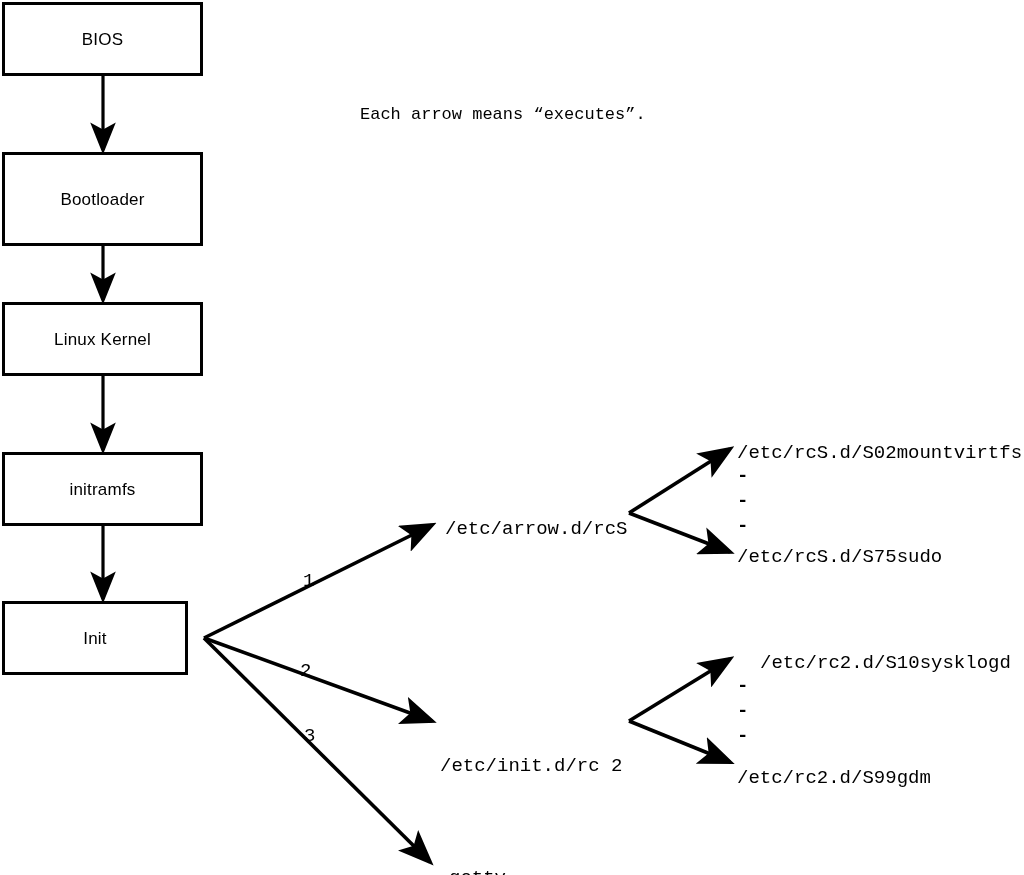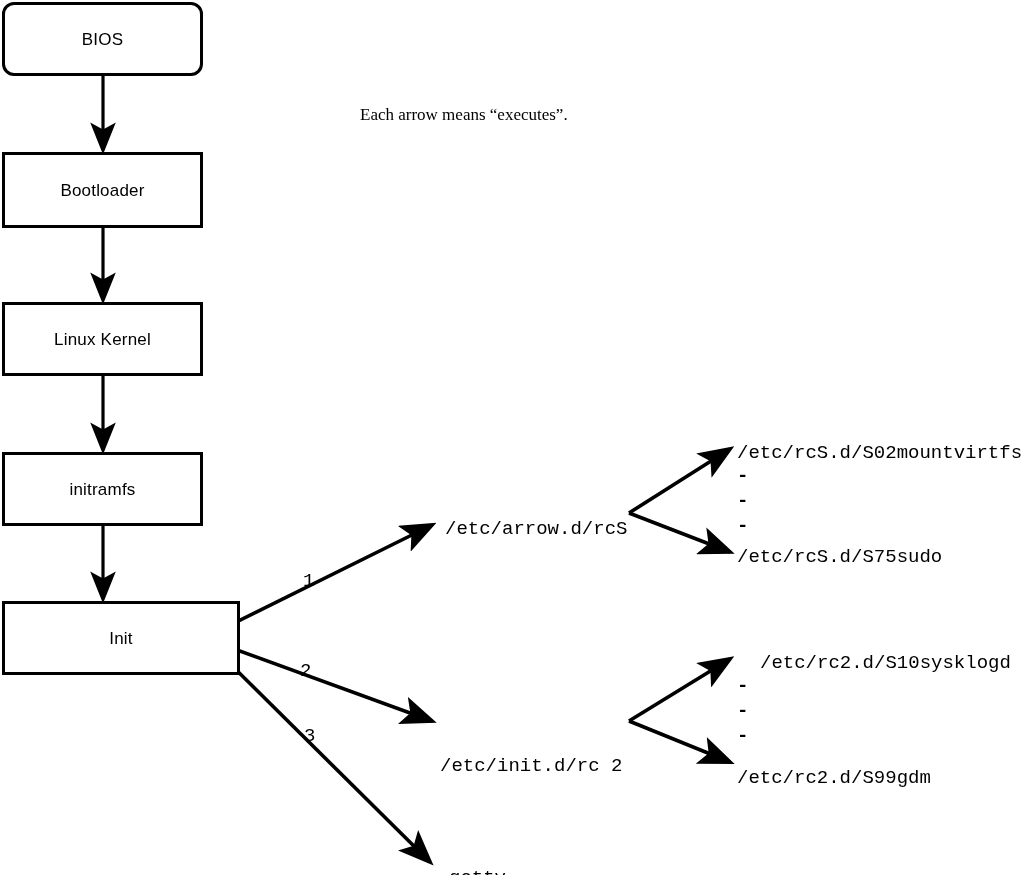--- a/index.html
+++ b/index.html
@@ -35,21 +35,21 @@
   .node-label {
     font-family: "Liberation Sans", sans-serif;
     font-size: 17px;
     color: #000000;
     line-height: 1;
     letter-spacing: 0.2px;
     white-space: nowrap;
   }
   .caption {
     position: absolute;
-    font-family: Liberation Serif, serif;
+    font-family: Liberation Mono, monospace;
     font-size: 17px;
     color: #000000;
     white-space: nowrap;
     text-align: center;
   }
   .mono-label {
     position: absolute;
     font-family: "Liberation Mono", "DejaVu Sans Mono", monospace;
     font-size: 19px;
     color: #000000;
@@ -97,33 +97,33 @@
       </g>
     <g id="subtree-arrows" stroke="#000000" stroke-width="3.6" fill="none" marker-end="url(#arrowhead)">
         <line x1="629" y1="513" x2="730" y2="449"></line>
         <line x1="629" y1="513" x2="730" y2="552"></line>
         <line x1="629" y1="721" x2="730" y2="659"></line>
         <line x1="629" y1="721" x2="730" y2="762"></line>
       </g>
   </svg>
 
   <div id="boxes-layer">
-      <div class="node-box" style="left: 2px; top: 2px; width: 201px; height: 74px; border-radius: 12px;">
+      <div class="node-box" style="left: 2px; top: 2px; width: 201px; height: 74px;">
         <span class="node-label">BIOS</span>
       </div>
-      <div class="node-box" style="left: 2px; top: 152px; width: 201px; height: 76px;">
+      <div class="node-box" style="left: 2px; top: 152px; width: 201px; height: 94px;">
         <span class="node-label">Bootloader</span>
       </div>
       <div class="node-box" style="left: 2px; top: 302px; width: 201px; height: 74px;">
         <span class="node-label">Linux Kernel</span>
       </div>
       <div class="node-box" style="left: 2px; top: 452px; width: 201px; height: 74px; text-align: right;">
         <span class="node-label">initramfs</span>
       </div>
-      <div class="node-box" style="left: 2px; top: 601px; width: 238px; height: 74px;">
+      <div class="node-box" style="left: 2px; top: 601px; width: 186px; height: 74px;">
         <span class="node-label">Init</span>
       </div>
     </div>
 
   <div class="caption" id="caption" style="left: 360px; top: 105px;">Each arrow means “executes”.</div>
 
   <div id="labels-layer">
       <div class="edge-number" style="left: 303px; top: 572px;">1</div>
       <div class="mono-label" style="left: 445px; top: 520px;">/etc/arrow.d/rcS</div>
       <div class="edge-number" style="left: 300px; top: 662px;">2</div>

